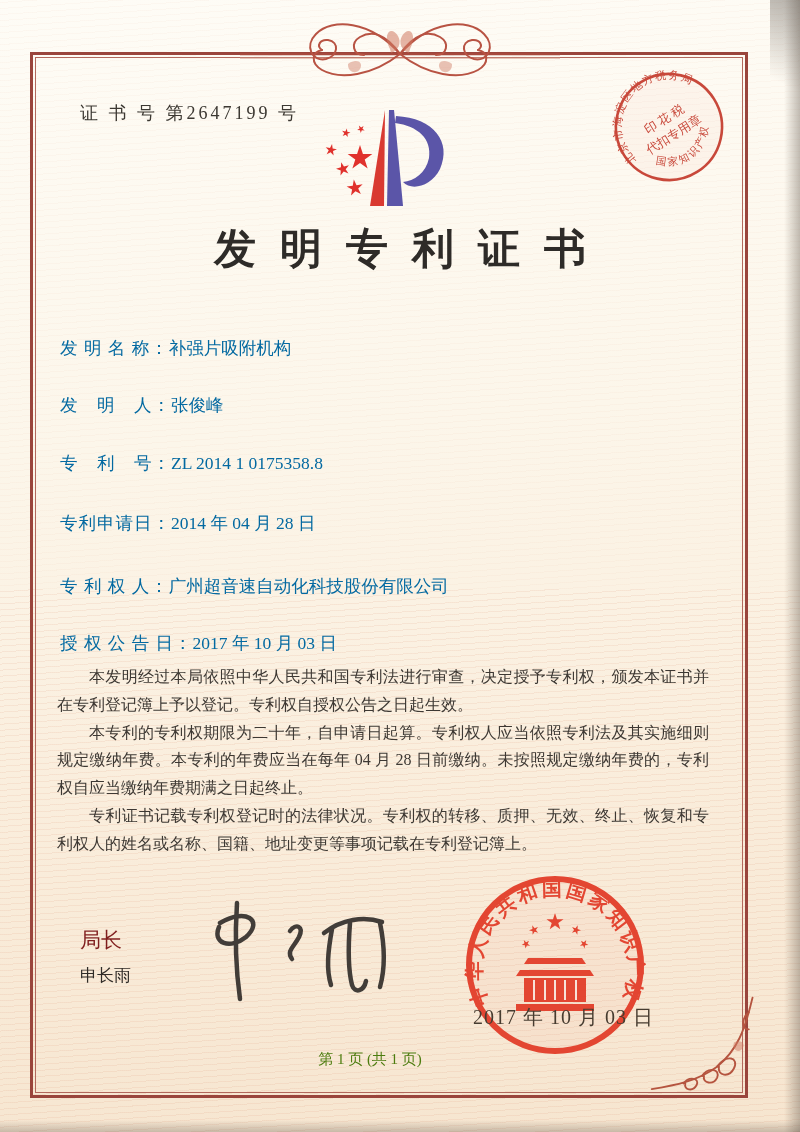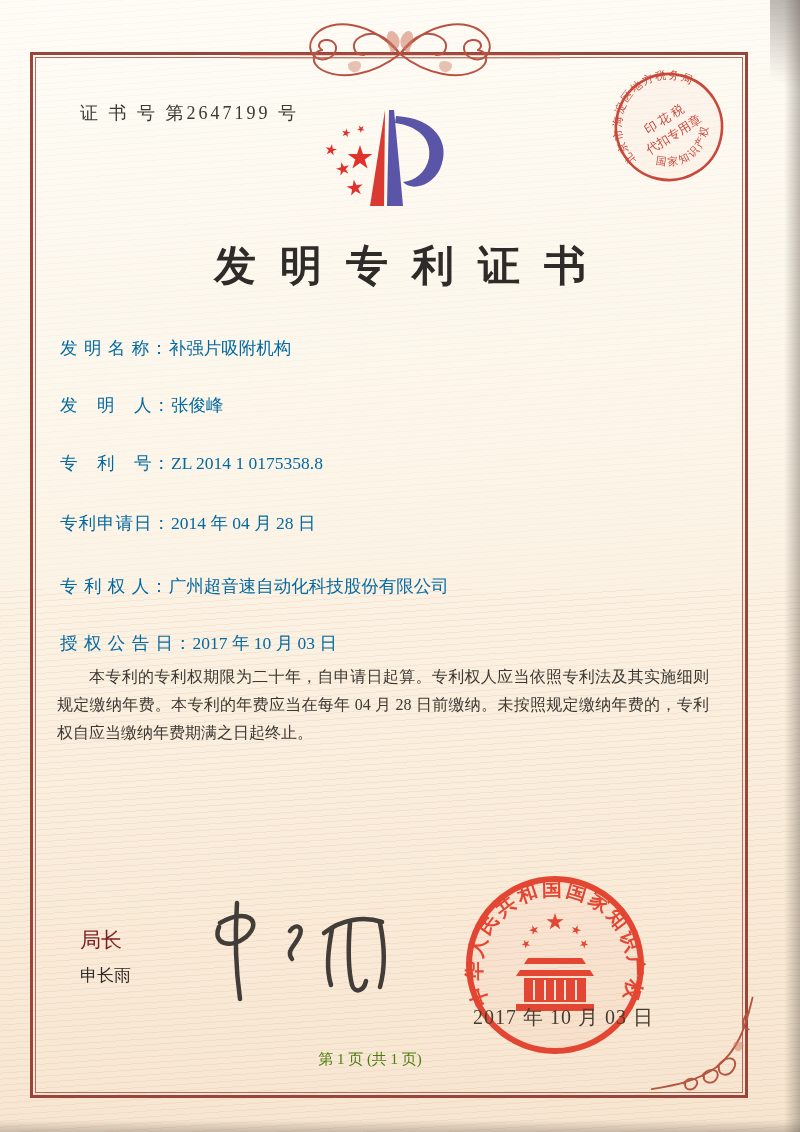--- a/index.html
+++ b/index.html
@@ -22,21 +22,21 @@
     background:linear-gradient(to bottom,transparent,rgba(92,82,72,.30));}
   .corner-dark{position:absolute;top:0;right:0;width:30px;height:140px;
     background:linear-gradient(205deg,rgba(70,62,55,.40),transparent 60%);}
   
   .frame-outer{position:absolute;left:30px;top:52px;right:52px;bottom:34px;
     border:3px solid #9a453c;}
   .frame-inner{position:absolute;inset:2px;border:1px solid #b2685c;}
   
   .cert-no{left:58px;top:101px;font-size:18px;letter-spacing:3px;color:#3c3832;margin-left:22px;}
   .title{left:0;top:221px;width:100%;text-align:center;font-size:42px;font-weight:600;
-    letter-spacing:24px;text-indent:24px;color:#2e2b28;margin-top:17px;}
+    letter-spacing:24px;text-indent:24px;color:#2e2b28;}
   .field{left:60px;font-size:17.5px;color:#0369a1;white-space:nowrap;}
   .field .lab{letter-spacing:1px;}
   .paras{left:57px;top:663px;width:652px;font-size:16px;line-height:27.8px;color:#3d3833;}
   .paras p{margin:0;text-indent:2em;text-align:justify;}
   .sig-title{left:80px;top:926px;font-size:21px;color:#7f1d1d;font-family:"Liberation Sans","DejaVu Sans",sans-serif;}
   .sig-name{left:80px;top:964px;font-size:17px;color:#2f2b27;font-family:"Liberation Sans","DejaVu Sans",sans-serif;}
   .seal-date{left:473px;top:1004px;font-size:20px;letter-spacing:1px;color:#473c30;z-index:5;}
   .footer{left:0;top:1050px;width:740px;text-align:center;font-size:15px;color:#4d7c0f;}
   
   .flourish-top{left:240px;top:8px;width:320px;height:80px;}
@@ -131,21 +131,23 @@
   <span class="lab">专利申请日：</span><span>2014 年 04 月 28 日</span>
 </div>
 <div class="abs field" style="top:574px">
   <span class="lab">专 利 权 人：</span><span>广州超音速自动化科技股份有限公司</span>
 </div>
 <div class="abs field" style="top:631px">
   <span class="lab">授 权 公 告 日：</span><span>2017 年 10 月 03 日</span>
 </div>
 
 <div class="abs paras">
+  <p>本发明经过本局依照中华人民共和国专利法进行审查，决定授予专利权，颁发本证书并在专利登记簿上予以登记。专利权自授权公告之日起生效。</p>
   <p>本专利的专利权期限为二十年，自申请日起算。专利权人应当依照专利法及其实施细则规定缴纳年费。本专利的年费应当在每年 04 月 28 日前缴纳。未按照规定缴纳年费的，专利权自应当缴纳年费期满之日起终止。</p>
+  <p>专利证书记载专利权登记时的法律状况。专利权的转移、质押、无效、终止、恢复和专利权人的姓名或名称、国籍、地址变更等事项记载在专利登记簿上。</p>
 </div>
 
 <div class="abs sig-title">局长</div>
 <div class="abs sig-name">申长雨</div>
 
 <svg class="abs signature" viewBox="0 0 215 112">
   <g stroke="#2f2b28" stroke-width="4.5" fill="none" stroke-linecap="round" opacity="0.9">
     <path d="M28,30 C54,14 72,28 54,44 C38,57 20,50 27,34"></path>
     <path d="M45,10 C43,40 44,78 48,106"></path>
     <path d="M98,38 C104,30 112,33 107,44 C102,54 94,58 100,66"></path>

